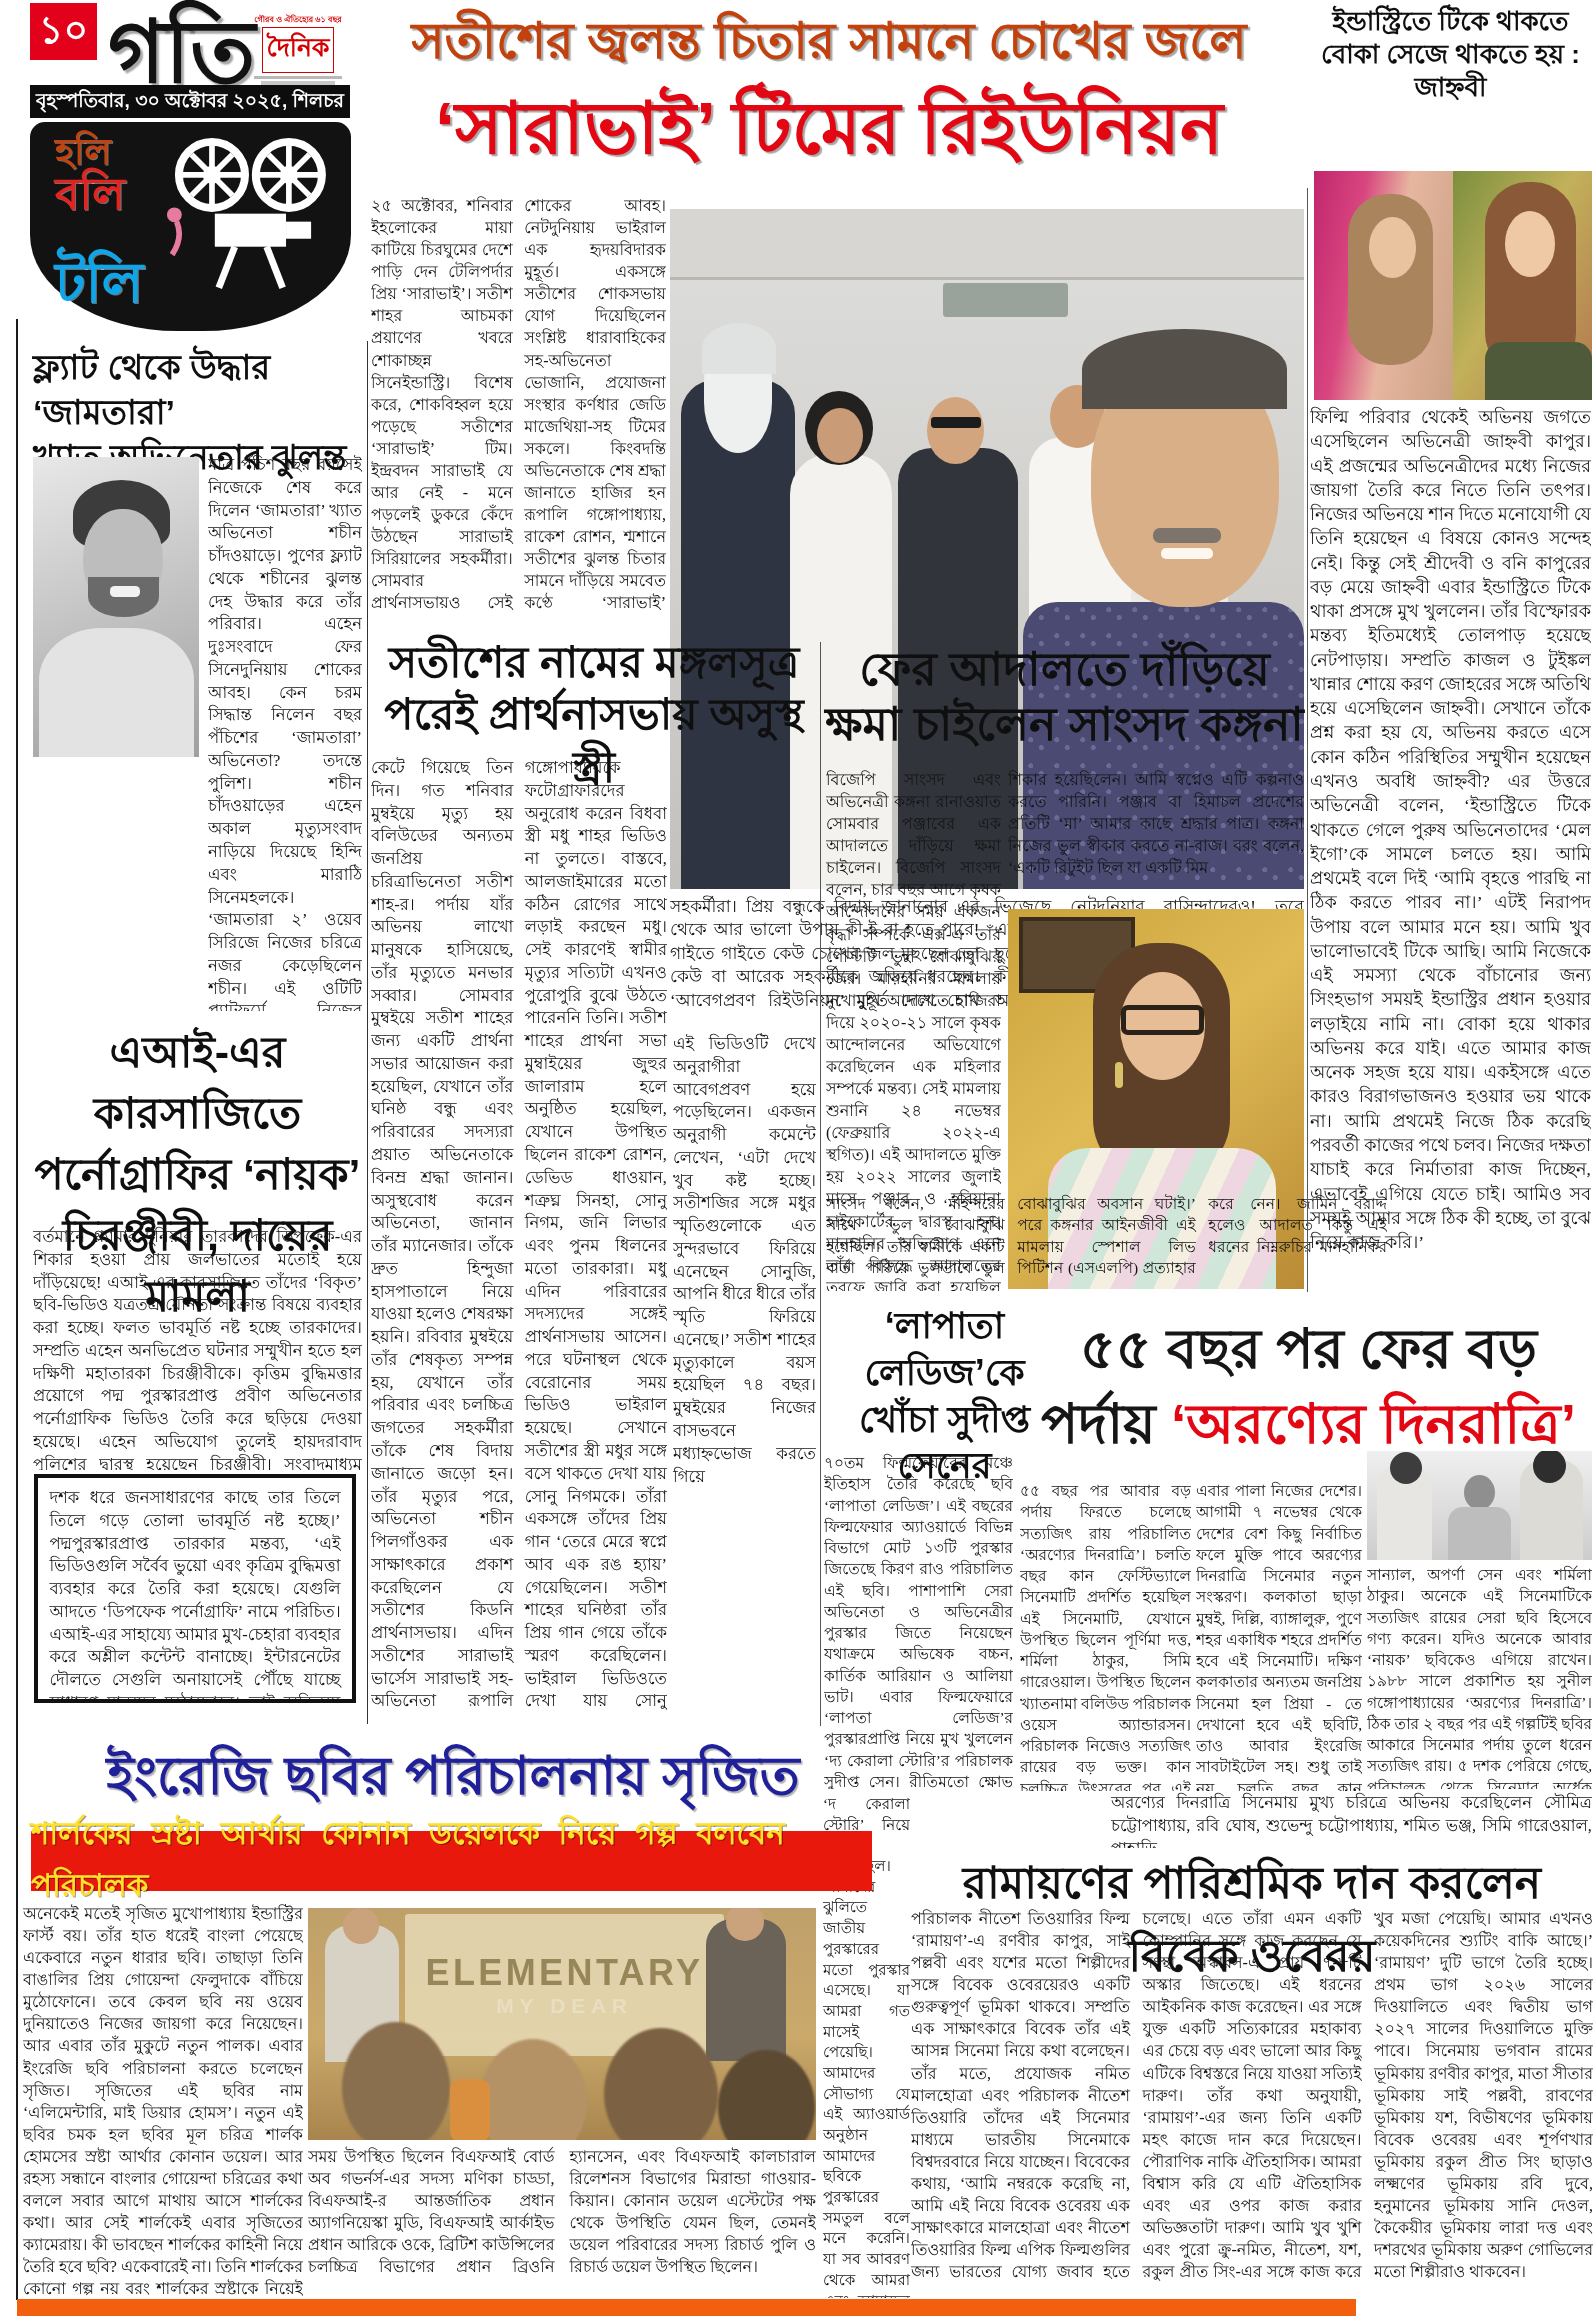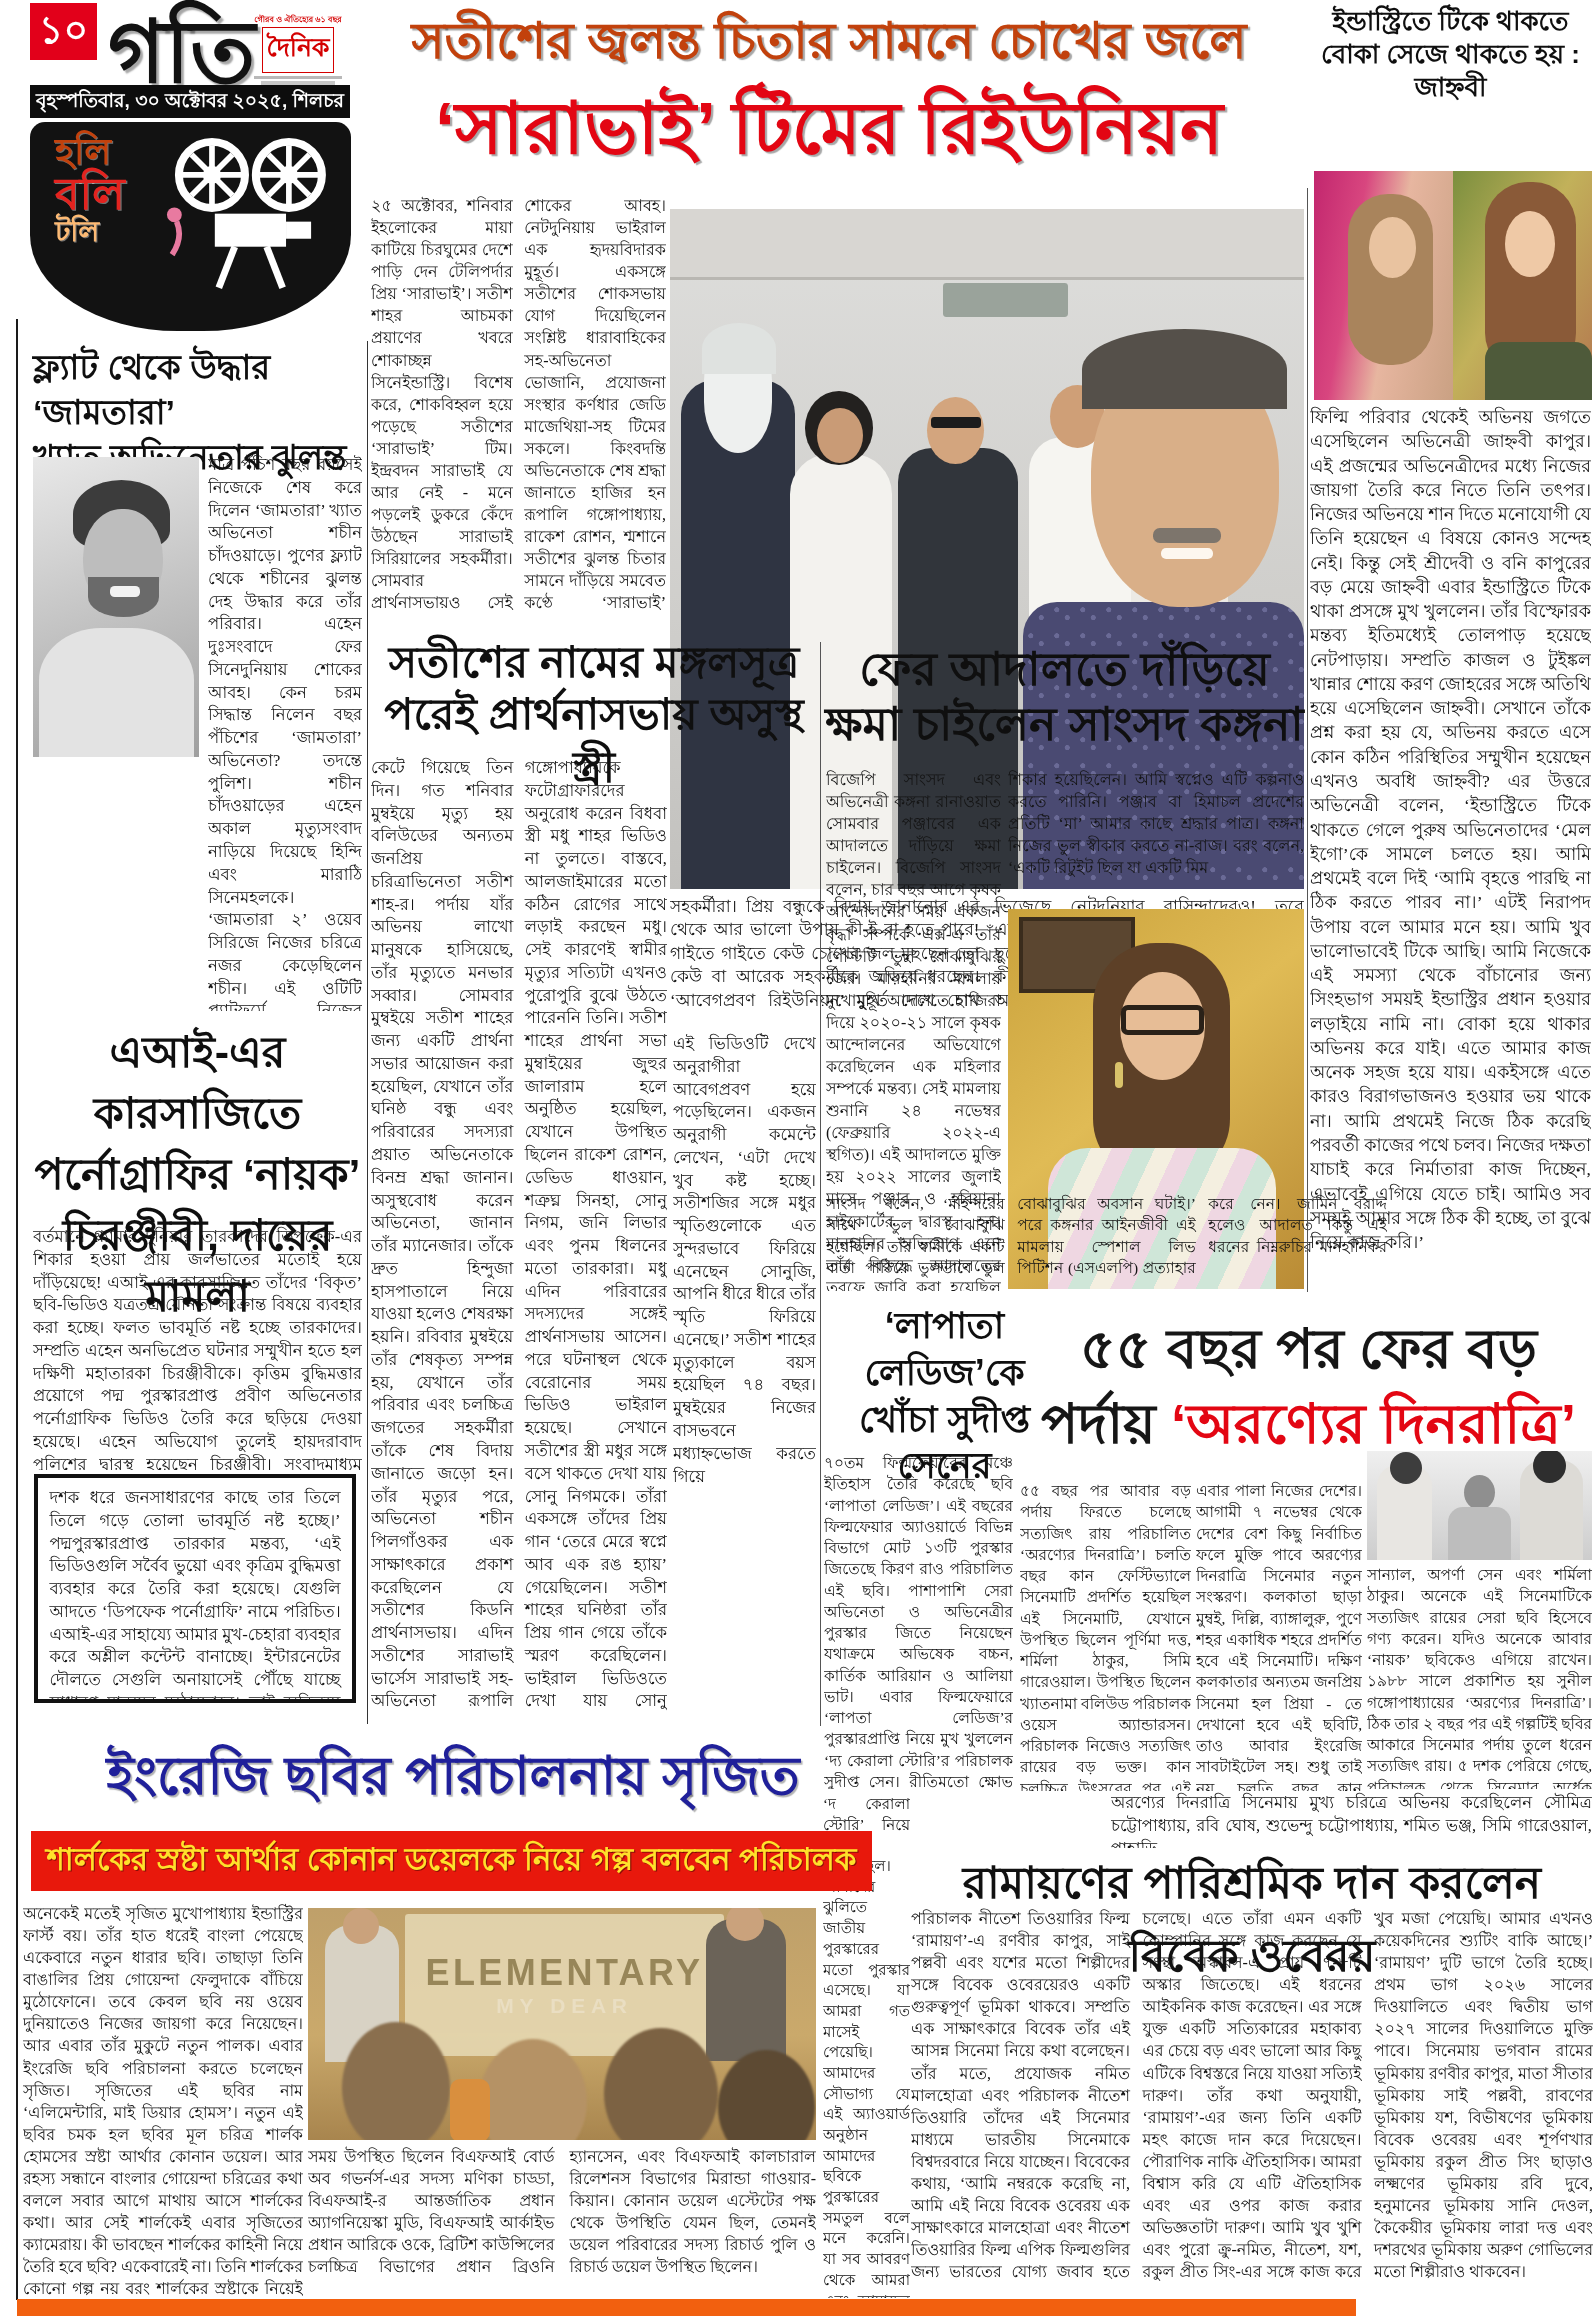--- a/index.html
+++ b/index.html
@@ -52,21 +52,21 @@
     <div class="ph-shape" style="left:171px;top:11.4px;width:91px;height:194px;background:#8a5a38;border-radius:43px;"></div>
     <div class="ph-shape" style="left:191px;top:40px;width:50px;height:66px;background:#efc9a6;border-radius:50%;"></div>
     <div class="ph-shape" style="left:171px;top:171px;width:107px;height:58px;background:#4e5a3a;border-radius:17px 17px 0 0;"></div>
   </div>
   <div class="abs body-text" style="left:1310px;top:405px;width:281px;height:886px;font-size:17.6px;">ফিল্মি পরিবার থেকেই অভিনয় জগতে এসেছিলেন অভিনেত্রী জাহ্নবী কাপুর। এই প্রজন্মের অভিনেত্রীদের মধ্যে নিজের জায়গা তৈরি করে নিতে তিনি তৎপর। নিজের অভিনয়ে শান দিতে মনোযোগী যে তিনি হয়েছেন এ বিষয়ে কোনও সন্দেহ নেই। কিন্তু সেই শ্রীদেবী ও বনি কাপুরের বড় মেয়ে জাহ্নবী এবার ইন্ডাস্ট্রিতে টিকে থাকা প্রসঙ্গে মুখ খুললেন। তাঁর বিস্ফোরক মন্তব্য ইতিমধ্যেই তোলপাড় হয়েছে নেটপাড়ায়। সম্প্রতি কাজল ও টুইঙ্কল খান্নার শোয়ে করণ জোহরের সঙ্গে অতিথি হয়ে এসেছিলেন জাহ্নবী। সেখানে তাঁকে প্রশ্ন করা হয় যে, অভিনয় করতে এসে কোন কঠিন পরিস্থিতির সম্মুখীন হয়েছেন এখনও অবধি জাহ্নবী? এর উত্তরে অভিনেত্রী বলেন, ‘ইন্ডাস্ট্রিতে টিকে থাকতে গেলে পুরুষ অভিনেতাদের ‘মেল ইগো’কে সামলে চলতে হয়। আমি প্রথমেই বলে দিই ‘আমি বৃহত্তে পারছি না ঠিক করতে পারব না।’ এটই নিরাপদ উপায় বলে আমার মনে হয়। আমি খুব ভালোভাবেই টিকে আছি। আমি নিজেকে এই সমস্যা থেকে বাঁচানোর জন্য সিংহভাগ সময়ই ইন্ডাস্ট্রির প্রধান হওয়ার লড়াইয়ে নামি না। বোকা হয়ে থাকার অভিনয় করে যাই। এতে আমার কাজ অনেক সহজ হয়ে যায়। একইসঙ্গে এতে কারও বিরাগভাজনও হওয়ার ভয় থাকে না। আমি প্রথমেই নিজে ঠিক করেছি পরবর্তী কাজের পথে চলব। নিজের দক্ষতা যাচাই করে নির্মাতারা কাজ দিচ্ছেন, এভাবেই এগিয়ে যেতে চাই। আমিও সব সময়ই আমার সঙ্গে ঠিক কী হচ্ছে, তা বুঝে নিয়ে কাজ করি।’</div>
 
   <div class="abs" style="left:30px;top:122px;width:321px;height:209px;background:#121212;border-radius:15px 15px 46% 46%;">
     <div style="position:absolute;left:25px;top:11.4px;line-height:1.04;">
       <div class="hl" style="font-size:36px;color:#c2410c;text-shadow:1.1px 1.1px 0 #ffffff66;">হলি</div>
       <div class="hl" style="font-size:44px;color:#e3231f;text-shadow:1.1px 1.1px 0 #ffffff66;">বলি</div>
-      <div class="hl" style="font-size:28px;color:#fdba74;text-shadow:1.1px 1.1px 0 #ffffff66;">টলি</div>
+      <div class="hl" style="font-size:56px;color:#0ea5e9;text-shadow:1.1px 1.1px 0 #ffffff66;margin-top:37px;">টলি</div>
     </div>
     <svg width="188" height="171" viewBox="0 0 330 300" style="position:absolute;right:8px;top:12.5px;">
       <circle cx="100" cy="70" r="58" fill="none" stroke="#ffffff" stroke-width="14"></circle>
       <circle cx="100" cy="70" r="16" fill="#ffffff"></circle>
       <g stroke="#ffffff" stroke-width="10">
         <line x1="100" y1="18" x2="100" y2="122"></line>
           <line x1="48" y1="70" x2="152" y2="70"></line>
         <line x1="64" y1="34" x2="136" y2="106"></line>
           <line x1="136" y1="34" x2="64" y2="106"></line>
       </g>
@@ -185,21 +185,21 @@
     <div class="ph-shape" style="left:166px;top:-2.3px;width:33px;height:34px;background:#2e2e2e;border-radius:50%;"></div>
   </div>
   <div class="abs body-text" style="left:1367px;top:1564px;width:225px;height:225px;font-size:15.4px;">সান্যাল, অপর্ণা সেন এবং শর্মিলা ঠাকুর। অনেকে এই সিনেমাটিকে সত্যজিৎ রায়ের সেরা ছবি হিসেবে গণ্য করেন। যদিও অনেকে আবার ‘নায়ক’ ছবিকেও এগিয়ে রাখেন। ১৯৮৮ সালে প্রকাশিত হয় সুনীল গঙ্গোপাধ্যায়ের ‘অরণ্যের দিনরাত্রি’। ঠিক তার ২ বছর পর এই গল্পটিই ছবির আকারে সিনেমার পর্দায় তুলে ধরেন সত্যজিৎ রায়। ৫ দশক পেরিয়ে গেছে, পরিচালক থেকে সিনেমার অর্ধেক কলাকুশলী সকলেই আজ না ফেরার দেশে চলে গিয়েছেন। ‘পথের পাঁচালী’ হোক বা ‘অরণ্যের দিনরাত্রি’, বইয়ের পাতা থেকে চরিত্রগুলিকে যখন সিনেমার পর্দায় তুলে ধরতেন সত্যজিৎ রায়, তখন যেন মনে হতো সব চরিত্রই জীবন্ত। ছবির চিত্রনাট্যের প্রয়োজনে কিছু পরিবর্তন তিনি আনতেন ঠিকই, কিন্তু সবকিছু এমনভাবে সাজাতেন, যা লেখকের কল্পনা শক্তিকেও মাঝে মাঝে হার মানিয়ে দিত।</div>
   <div class="abs body-text" style="left:1111px;top:1792px;width:481px;height:56px;font-size:16.5px;">অরণ্যের দিনরাত্রি সিনেমায় মুখ্য চরিত্রে অভিনয় করেছিলেন সৌমিত্র চট্টোপাধ্যায়, রবি ঘোষ, শুভেন্দু চট্টোপাধ্যায়, শমিত ভঞ্জ, সিমি গারেওয়াল, পাহাড়ি</div>
 
   <div class="abs hl center" style="left:911px;top:1850px;width:682px;font-size:44px;color:#111;">রামায়ণের পারিশ্রমিক দান করলেন বিবেক ওবেরয়</div>
   <div class="abs body-text cols3" style="left:911px;top:1908px;width:682px;height:390px;font-size:16px;">পরিচালক নীতেশ তিওয়ারির ফিল্ম ‘রামায়ণ’-এ রণবীর কাপুর, সাই পল্লবী এবং যশের মতো শিল্পীদের সঙ্গে বিবেক ওবেরয়েরও একটি গুরুত্বপূর্ণ ভূমিকা থাকবে। সম্প্রতি এক সাক্ষাৎকারে বিবেক তাঁর এই আসন্ন সিনেমা নিয়ে কথা বলেছেন। তাঁর মতে, প্রযোজক নমিত মালহোত্রা এবং পরিচালক নীতেশ তিওয়ারি তাঁদের এই সিনেমার মাধ্যমে ভারতীয় সিনেমাকে বিশ্বদরবারে নিয়ে যাচ্ছেন। বিবেকের কথায়, ‘আমি নম্বরকে করেছি না, আমি এই নিয়ে বিবেক ওবেরয় এক সাক্ষাৎকারে মালহোত্রা এবং নীতেশ তিওয়ারির ফিল্ম এপিক ফিল্মগুলির জন্য ভারতের যোগ্য জবাব হতে চলেছে। এতে তাঁরা এমন একটি কোম্পানির সঙ্গে কাজ করছেন যে সংস্থা অস্কারস-এ প্রায় ৭-৮টি অস্কার জিতেছে। এই ধরনের আইকনিক কাজ করেছেন। এর সঙ্গে যুক্ত একটি সত্যিকারের মহাকাব্য এর চেয়ে বড় এবং ভালো আর কিছু এটিকে বিশ্বস্তরে নিয়ে যাওয়া সত্যিই দারুণ। তাঁর কথা অনুযায়ী, ‘রামায়ণ’-এর জন্য তিনি একটি মহৎ কাজে দান করে দিয়েছেন। পৌরাণিক নাকি ঐতিহাসিক। আমরা বিশ্বাস করি যে এটি ঐতিহাসিক এবং এর ওপর কাজ করার অভিজ্ঞতাটা দারুণ। আমি খুব খুশি এবং পুরো ক্রু-নমিত, নীতেশ, যশ, রকুল প্রীত সিং-এর সঙ্গে কাজ করে খুব মজা পেয়েছি। আমার এখনও কয়েকদিনের শ্যুটিং বাকি আছে।’ ‘রামায়ণ’ দুটি ভাগে তৈরি হচ্ছে। প্রথম ভাগ ২০২৬ সালের দিওয়ালিতে এবং দ্বিতীয় ভাগ ২০২৭ সালের দিওয়ালিতে মুক্তি পাবে। সিনেমায় ভগবান রামের ভূমিকায় রণবীর কাপুর, মাতা সীতার ভূমিকায় সাই পল্লবী, রাবণের ভূমিকায় যশ, বিভীষণের ভূমিকায় বিবেক ওবেরয় এবং শূর্পণখার ভূমিকায় রকুল প্রীত সিং ছাড়াও লক্ষ্মণের ভূমিকায় রবি দুবে, হনুমানের ভূমিকায় সানি দেওল, কৈকেয়ীর ভূমিকায় লারা দত্ত এবং দশরথের ভূমিকায় অরুণ গোভিলের মতো শিল্পীরাও থাকবেন।</div>
 
   <div class="abs hl center" style="left:34px;top:1735px;width:838px;font-size:53px;color:#20209a;text-shadow:1.7px 1.7px 1.1px rgba(0,0,0,0.3);">ইংরেজি ছবির পরিচালনায় সৃজিত</div>
   <div class="abs" style="left:31px;top:1831px;width:841px;height:60px;background:#e8180c;display:flex;align-items:center;justify-content:center;">
-    <span class="hl" style="font-size:31px;color:#ffe12b;text-shadow:1.1px 1.1px 0 rgba(0,0,0,0.4);">শার্লকের স্রষ্টা আর্থার কোনান ডয়েলকে নিয়ে গল্প বলবেন পরিচালক</span>
+    <span class="hl" style="font-size:31px;color:#ffe12b;text-shadow:1.1px 1.1px 0 rgba(0,0,0,0.4);font-family:Liberation Mono, monospace;">শার্লকের স্রষ্টা আর্থার কোনান ডয়েলকে নিয়ে গল্প বলবেন পরিচালক</span>
   </div>
   <div class="abs body-text" style="left:23px;top:1903px;width:280px;height:398px;font-size:16px;">অনেকেই মতেই সৃজিত মুখোপাধ্যায় ইন্ডাস্ট্রির ফার্স্ট বয়। তাঁর হাত ধরেই বাংলা পেয়েছে একেবারে নতুন ধারার ছবি। তাছাড়া তিনি বাঙালির প্রিয় গোয়েন্দা ফেলুদাকে বাঁচিয়ে মুঠোফোনে। তবে কেবল ছবি নয় ওয়েব দুনিয়াতেও নিজের জায়গা করে নিয়েছেন। আর এবার তাঁর মুকুটে নতুন পালক। এবার ইংরেজি ছবি পরিচালনা করতে চলেছেন সৃজিত। সৃজিতের এই ছবির নাম ‘এলিমেন্টারি, মাই ডিয়ার হোমস’। নতুন এই ছবির চমক হল ছবির মূল চরিত্র শার্লক হোমসের স্রষ্টা আর্থার কোনান ডয়েল। আর রহস্য সন্ধানে বাংলার গোয়েন্দা চরিত্রের কথা বললে সবার আগে মাথায় আসে শার্লকের কথা। আর সেই শার্লকেই এবার সৃজিতের ক্যামেরায়। কী ভাবছেন শার্লকের কাহিনী নিয়ে তৈরি হবে ছবি? একেবারেই না। তিনি শার্লকের কোনো গল্প নয় বরং শার্লকের স্রষ্টাকে নিয়েই ছবি বানাবেন সৃজিত। ছবির নাম ‘এলিমেন্টারি মাই ডিয়ার হোমস’। ছবির সং ‘এলিমেন্টারি হোমস’ ছবির জন্য কোনান ডয়েল ছিলেন খ্যাতনামা লেখক, চিকিৎসক ও ঐতিহাসিক। লন্ডন তিনি শার্লকের সঙ্গে আর ব্রিটিশ-সাহিত্যি দুনিয়া যোগ করা হয়। যেখানে</div>
   <div class="photo" style="left:308px;top:1908px;width:508px;height:232px;background:linear-gradient(#bfa06a 0%,#caa96b 55%,#a8854e 100%);">
     <div class="ph-shape" style="left:97px;top:5.7px;width:319px;height:142px;background:#e9ddba;opacity:0.8;border-radius:3.4px;display:flex;flex-direction:column;align-items:center;justify-content:center;color:#8d7f55;font-family:'Liberation Sans','DejaVu Sans',sans-serif;font-weight:900;">
       <div style="font-size:36px;letter-spacing:3.4px;">ELEMENTARY</div>
       <div style="font-size:21px;letter-spacing:5.7px;color:#f3ecd8;">MY DEAR</div>
     </div>
     <div class="ph-shape" style="left:17px;top:17px;width:74px;height:137px;background:#d8d2c4;border-radius:25px 25px 0 0;"></div>
     <div class="ph-shape" style="left:35px;top:0;width:36px;height:36px;background:#caa27c;border-radius:50%;"></div>
     <div class="ph-shape" style="left:398px;top:11.4px;width:80px;height:142px;background:#6b6358;border-radius:26px 26px 0 0;"></div>

